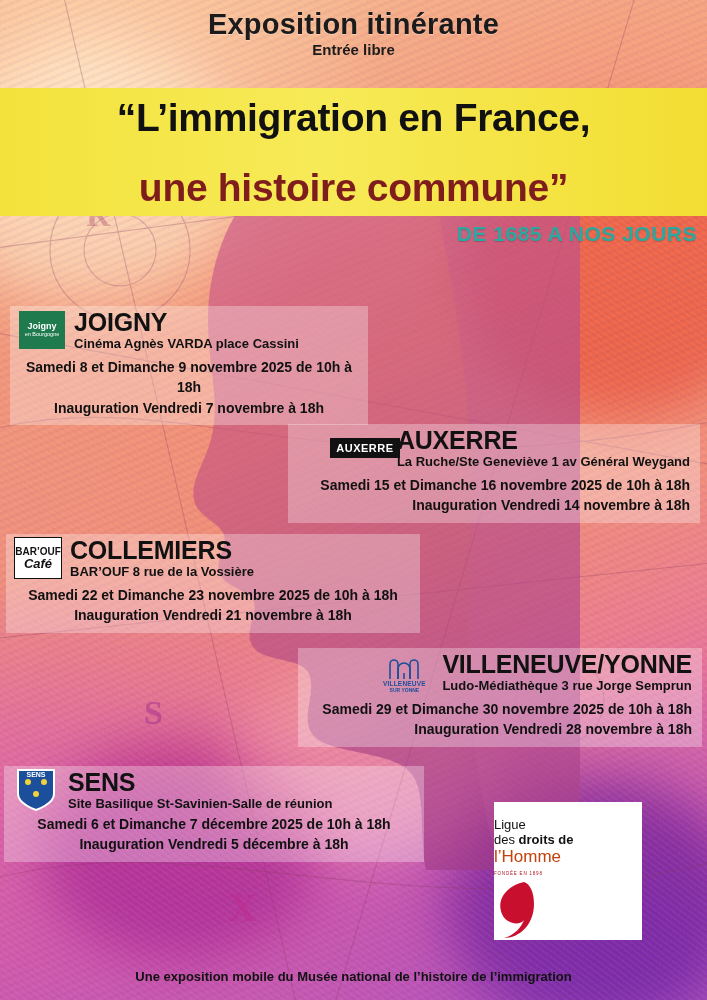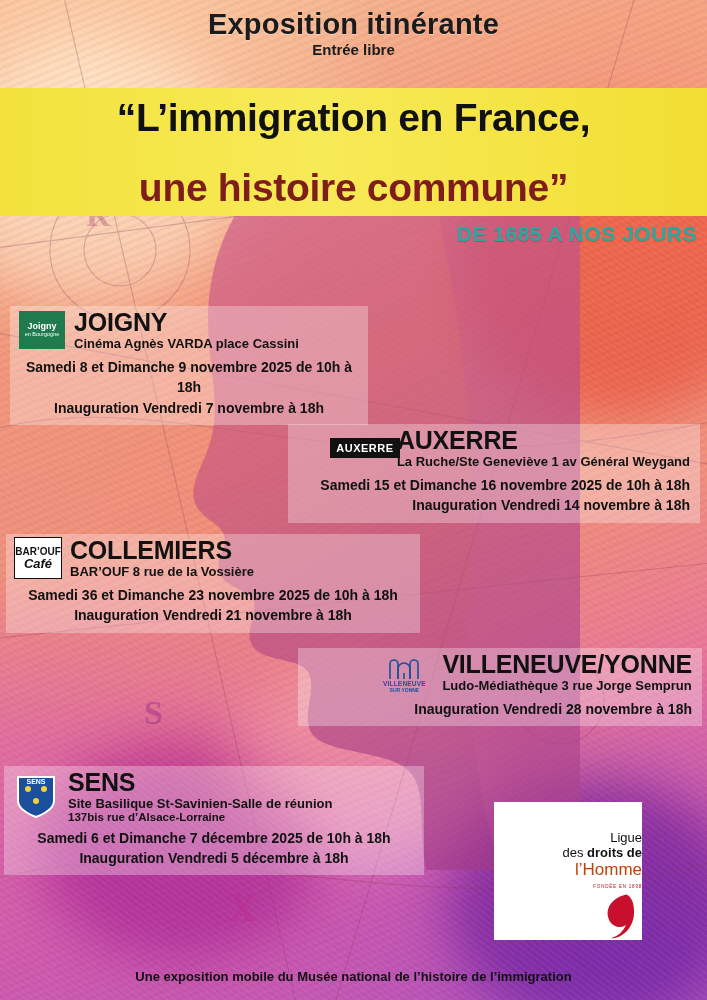--- a/index.html
+++ b/index.html
@@ -228,22 +228,22 @@
   
   .ldh {
     position: absolute;
     left: 494px;
     top: 802px;
     width: 148px;
     height: 138px;
     background: #fff;
     display: flex;
     flex-direction: column;
-    align-items: flex-end;
-    padding-top: 28px;
+    align-items: flex-start;
+    padding-top: 15px;
     box-sizing: border-box;
   }
   .ldh .l1 { font-size: 13px; color:#111; }
   .ldh .l2 { font-size: 13px; color:#111; }
   .ldh .l2 b { font-weight: bold; }
   .ldh .l3 { font-size: 17px; color:#c2410c; }
   .ldh .tag { font-size: 4.5px; color:#b0141e; letter-spacing:.8px; margin-top:4px;}
   .ldh .comma { margin-top: 4px; }
 
   
@@ -367,21 +367,21 @@
           <span class="b1t">BAR’OUF</span>
           <span class="b2t">Café</span>
         </div>
       </div>
       <div class="city-titles">
         <div class="city-name">COLLEMIERS</div>
         <div class="city-venue">BAR’OUF 8 rue de la Vossière</div>
       </div>
     </div>
     <div class="city-lines align-center">
-      <div>Samedi 36 et Dimanche 23 novembre 2025 de 10h à 18h</div>
+      <div>Samedi 22 et Dimanche 23 novembre 2025 de 10h à 18h</div>
       <div>Inauguration Vendredi 21 novembre à 18h</div>
     </div>
   </div>
 
   <div class="city" id="city-villeneuve">
     <div class="city-head head-right">
       <div class="logo" style="width:60px">
         <div class="logo-villeneuve">
           <svg width="34" height="24" viewBox="0 0 34 24">
             <g fill="none" stroke="#1b4f9c" stroke-width="1.6">
@@ -394,20 +394,21 @@
           <span class="vtxt">VILLENEUVE</span>
           <span class="vtxt2">SUR YONNE</span>
         </div>
       </div>
       <div class="city-titles">
         <div class="city-name">VILLENEUVE/YONNE</div>
         <div class="city-venue">Ludo-Médiathèque 3 rue Jorge Semprun</div>
       </div>
     </div>
     <div class="city-lines align-right">
+      <div>Samedi 29 et Dimanche 30 novembre 2025 de 10h à 18h</div>
       <div>Inauguration Vendredi 28 novembre à 18h</div>
     </div>
   </div>
 
   <div class="city" id="city-sens">
     <div class="city-head">
       <div class="logo">
         <div class="logo-sens">
           <svg width="40" height="44" viewBox="0 0 40 44">
             <path d="M2 2 H38 V26 C38 36 20 42 20 42 C20 42 2 36 2 26 Z" fill="#1b4f9c" stroke="#ffffff" stroke-width="2"></path>
@@ -416,21 +417,20 @@
               <circle cx="28" cy="14" r="3"></circle>
               <circle cx="20" cy="26" r="3"></circle>
             </g>
             <text x="20" y="9" font-size="7" font-family="Liberation Sans, sans-serif" fill="#ffffff" text-anchor="middle" font-weight="bold">SENS</text>
           </svg>
         </div>
       </div>
       <div class="city-titles">
         <div class="city-name">SENS</div>
         <div class="city-venue">Site Basilique St-Savinien-Salle de réunion</div>
-        <div class="city-venue" style="font-size:11.5px">137bis rue d’Alsace-Lorraine</div>
       </div>
     </div>
     <div class="city-lines align-center" style="padding-top:2px">
       <div>Samedi 6 et Dimanche 7 décembre 2025 de 10h à 18h</div>
       <div>Inauguration Vendredi 5 décembre à 18h</div>
     </div>
   </div>
 
   <div class="ldh">
     <div class="l1">Ligue</div>

